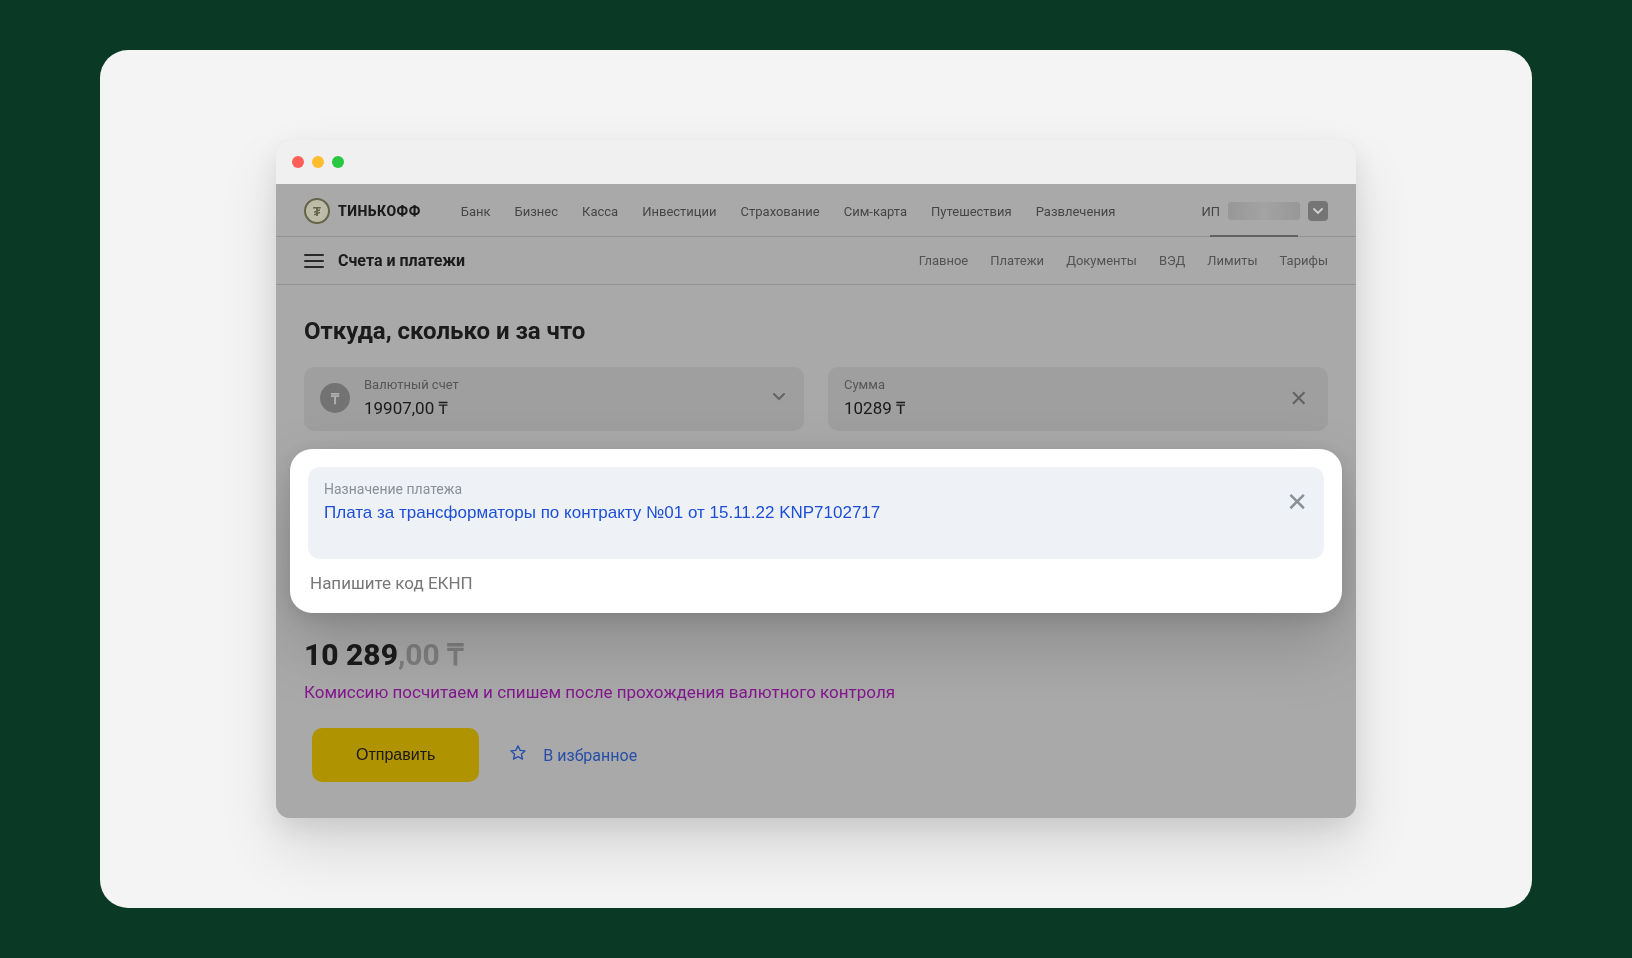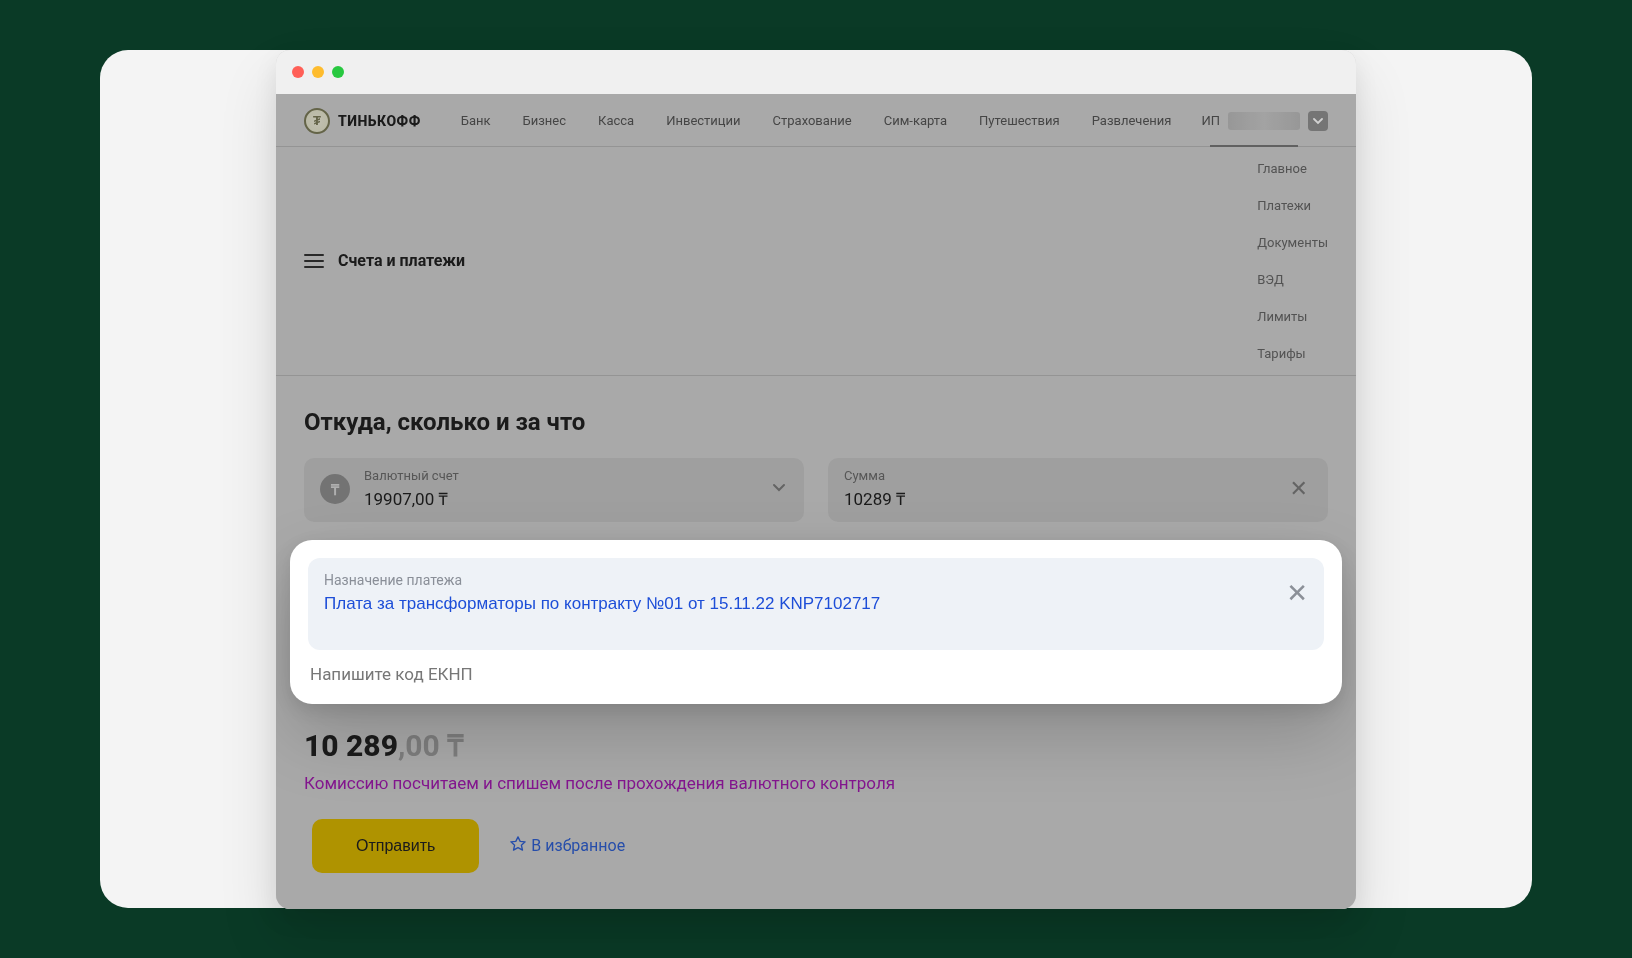--- a/index.html
+++ b/index.html
@@ -64,21 +64,21 @@
   }
   .logo-wrap { display: flex; align-items: center; gap: 8px; margin-right: 40px; }
   .logo-badge {
     width: 26px; height: 26px; border-radius: 50%;
     border: 2px solid #7a7a58;
     display: flex; align-items: center; justify-content: center;
     color: #7a7a58; font-size: 13px; font-weight: 700;
     background: radial-gradient(circle at 50% 50%, #ecebd9 0%, #e0dfc5 100%);
   }
   .logo-text { font-weight: 800; letter-spacing: 0.5px; font-size: 14px; color: #222; }
-  .topnav-links { display: flex; gap: 32px; font-size: 13px; color: #555; }
+  .topnav-links { display: flex; gap: 24px; font-size: 13px; color: #555; }
   .topnav-links span { cursor: pointer; }
   .topnav-right { margin-left: auto; display: flex; align-items: center; gap: 8px; font-size: 13px; color: #555; }
   .acct-blur {
     width: 72px; height: 18px; border-radius: 3px;
     background: linear-gradient(90deg,#b9b9b9,#c7c7c7,#b9b9b9);
     filter: blur(0.5px);
   }
   .acct-underline { position: absolute; right: 58px; bottom: -1px; height: 2px; width: 88px; background: #777; }
   .chev-btn {
     width: 20px; height: 20px; border-radius: 4px; background: #8f8f8f;
@@ -87,21 +87,21 @@
 
   .subnav {
     display: flex;
     align-items: center;
     padding: 14px 28px;
     border-bottom: 1px solid rgba(0,0,0,0.12);
   }
   .menu-icon { width: 20px; height: 14px; display: flex; flex-direction: column; justify-content: space-between; margin-right: 14px; cursor: pointer; }
   .menu-icon span { height: 2px; background: #333; border-radius: 1px; }
   .sub-title { font-weight: 700; font-size: 16px; color: #222; }
-  .subnav-links { margin-left: auto; display: flex; gap: 22px; font-size: 13px; color: #666; flex-direction: column; }
+  .subnav-links { margin-left: auto; display: flex; gap: 22px; font-size: 13px; color: #666; }
   .subnav-links span { cursor: pointer; }
 
   .content { padding: 32px 28px 0 28px; position: relative; }
   .section-title { font-size: 24px; font-weight: 700; color: #222; margin-bottom: 22px; }
 
   .form-row { display: flex; gap: 24px; margin-bottom: 18px; }
   .field {
     flex: 1 1 0;
     background: #c3c3c3;
     border-radius: 10px;
@@ -159,21 +159,21 @@
     color: #222;
     border: none;
     font-size: 16px;
     font-weight: 500;
     padding: 18px 44px;
     border-radius: 10px;
     cursor: pointer;
     margin-left: 8px;
   }
   .fav-link {
-    display: flex; align-items: center; gap: 4px;
+    display: flex; align-items: center; gap: 16px;
     color: #2f5fd0; font-size: 16px; cursor: pointer;
   }
   .star-icon { color: #2f5fd0; }
 </style>
 </head>
 <body>
 
 <div class="stage">
   <div class="browser">
     <div class="titlebar">

